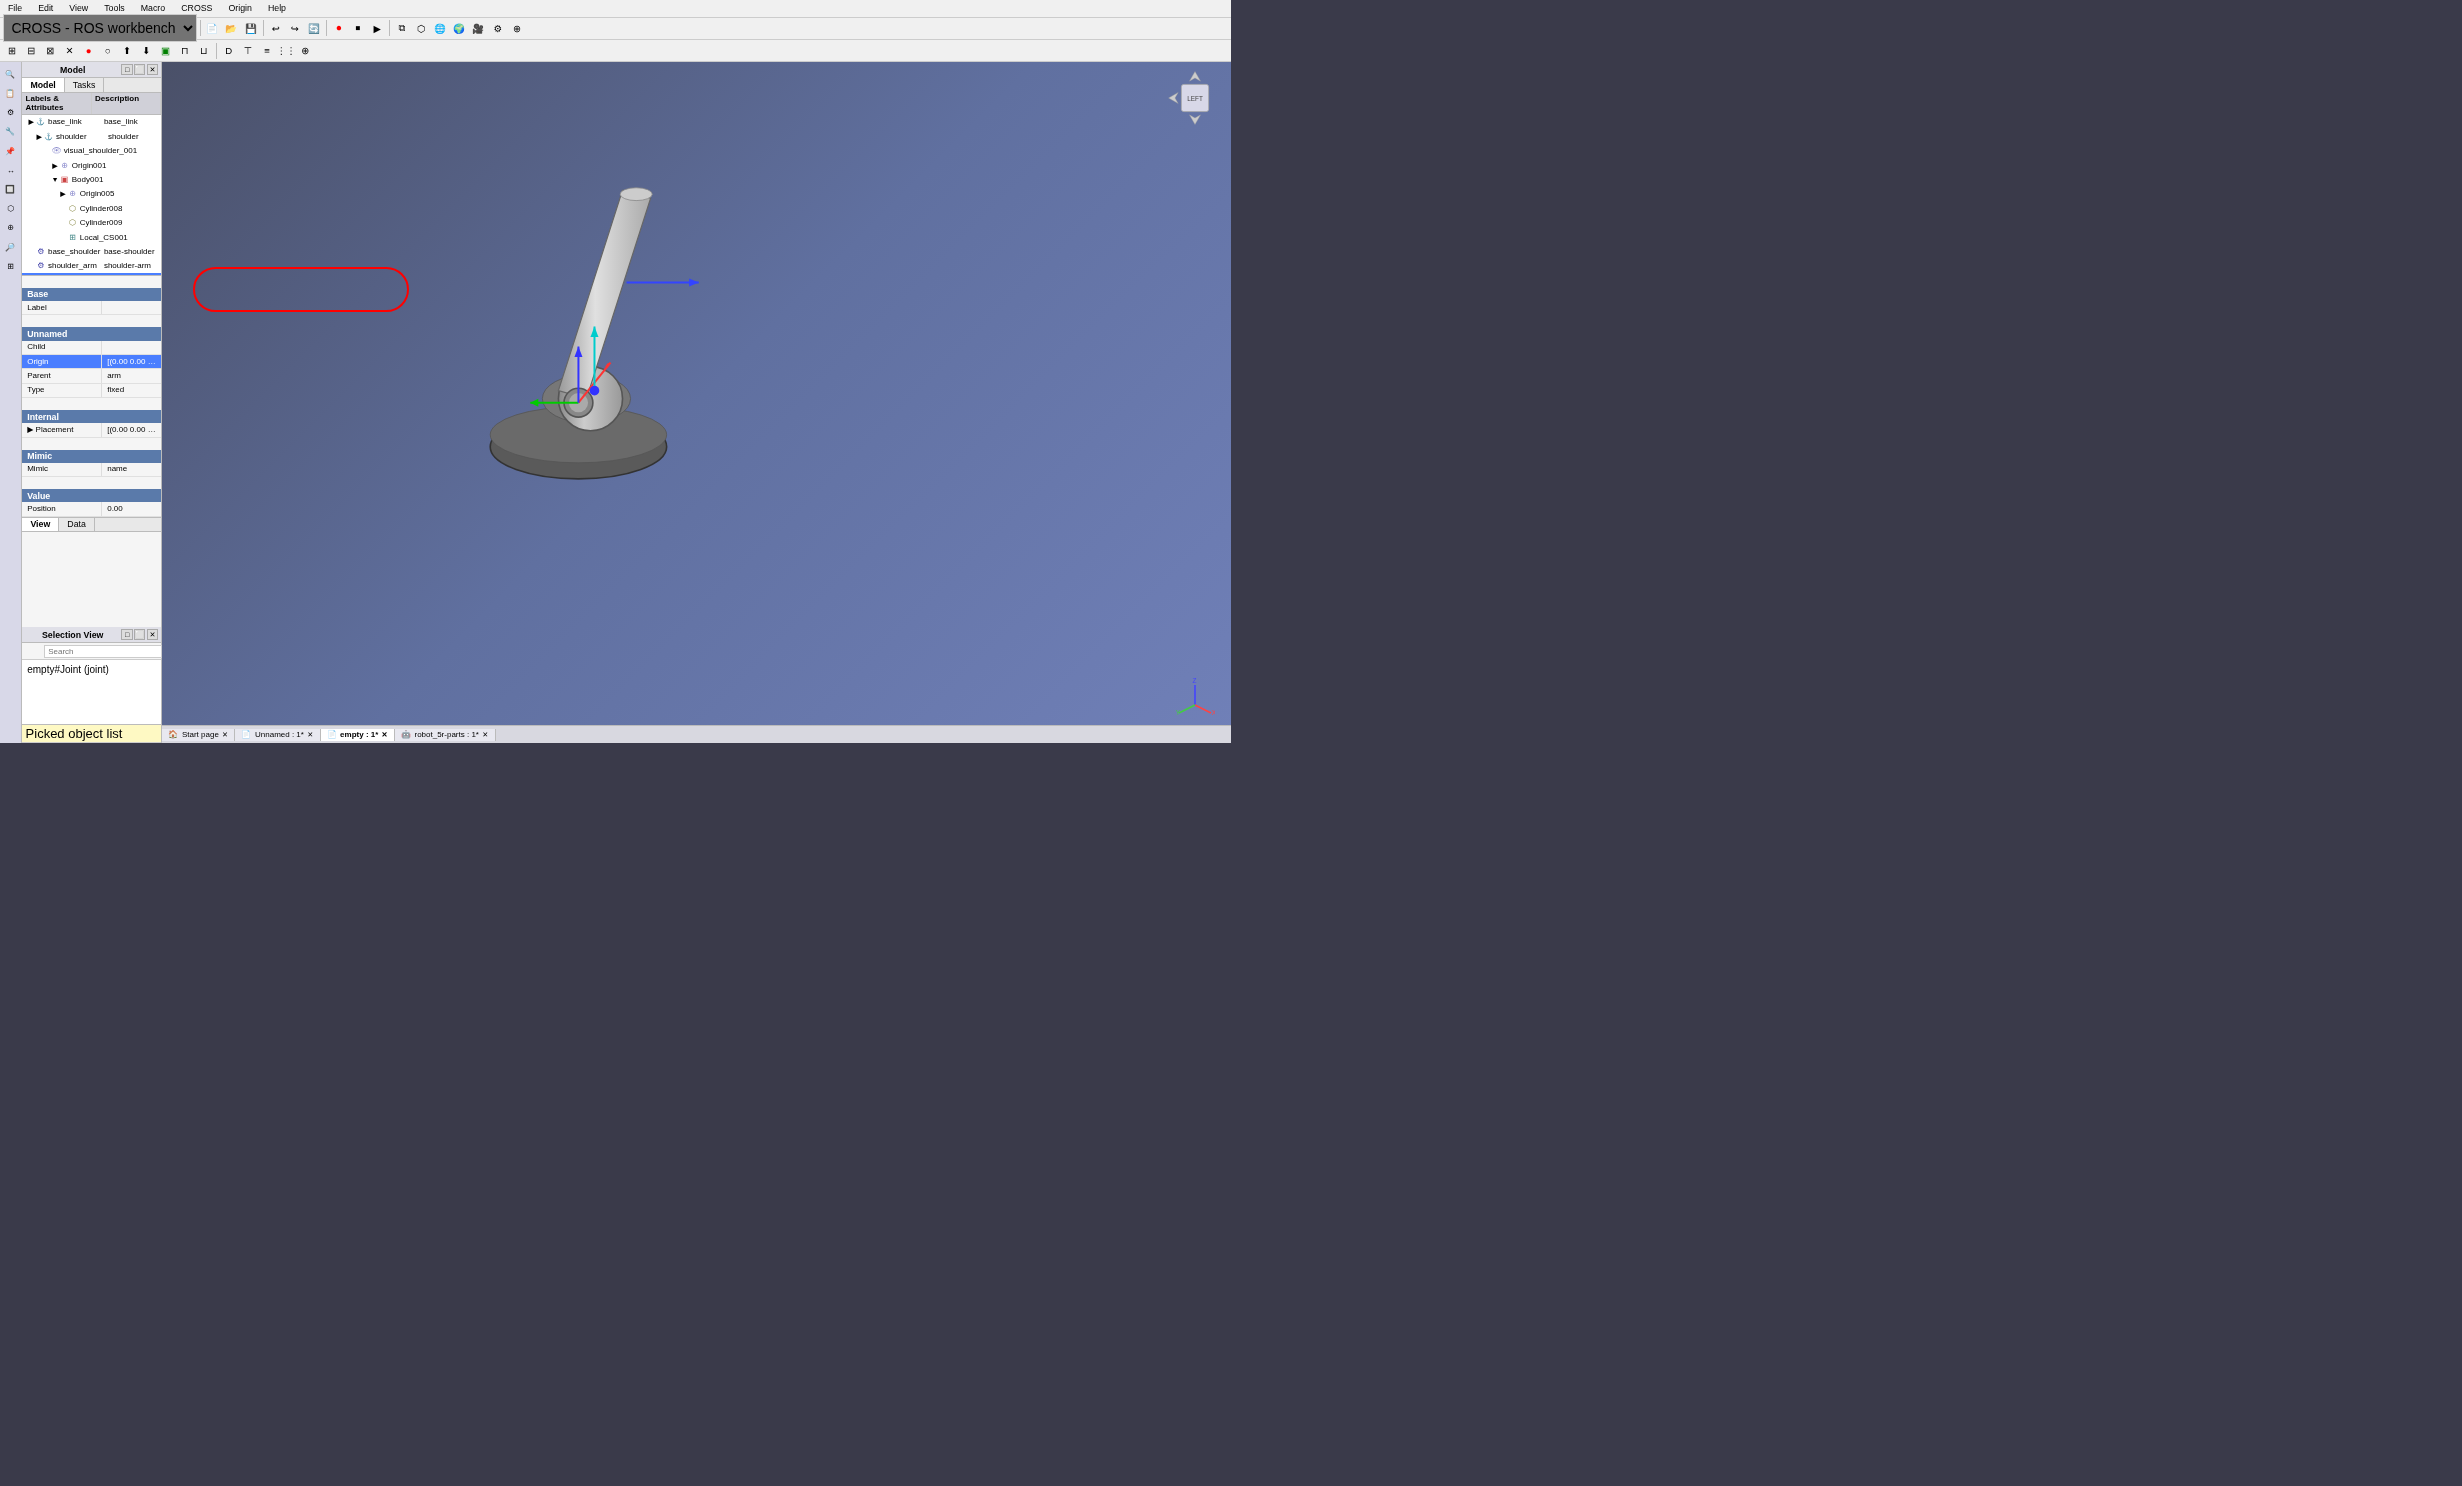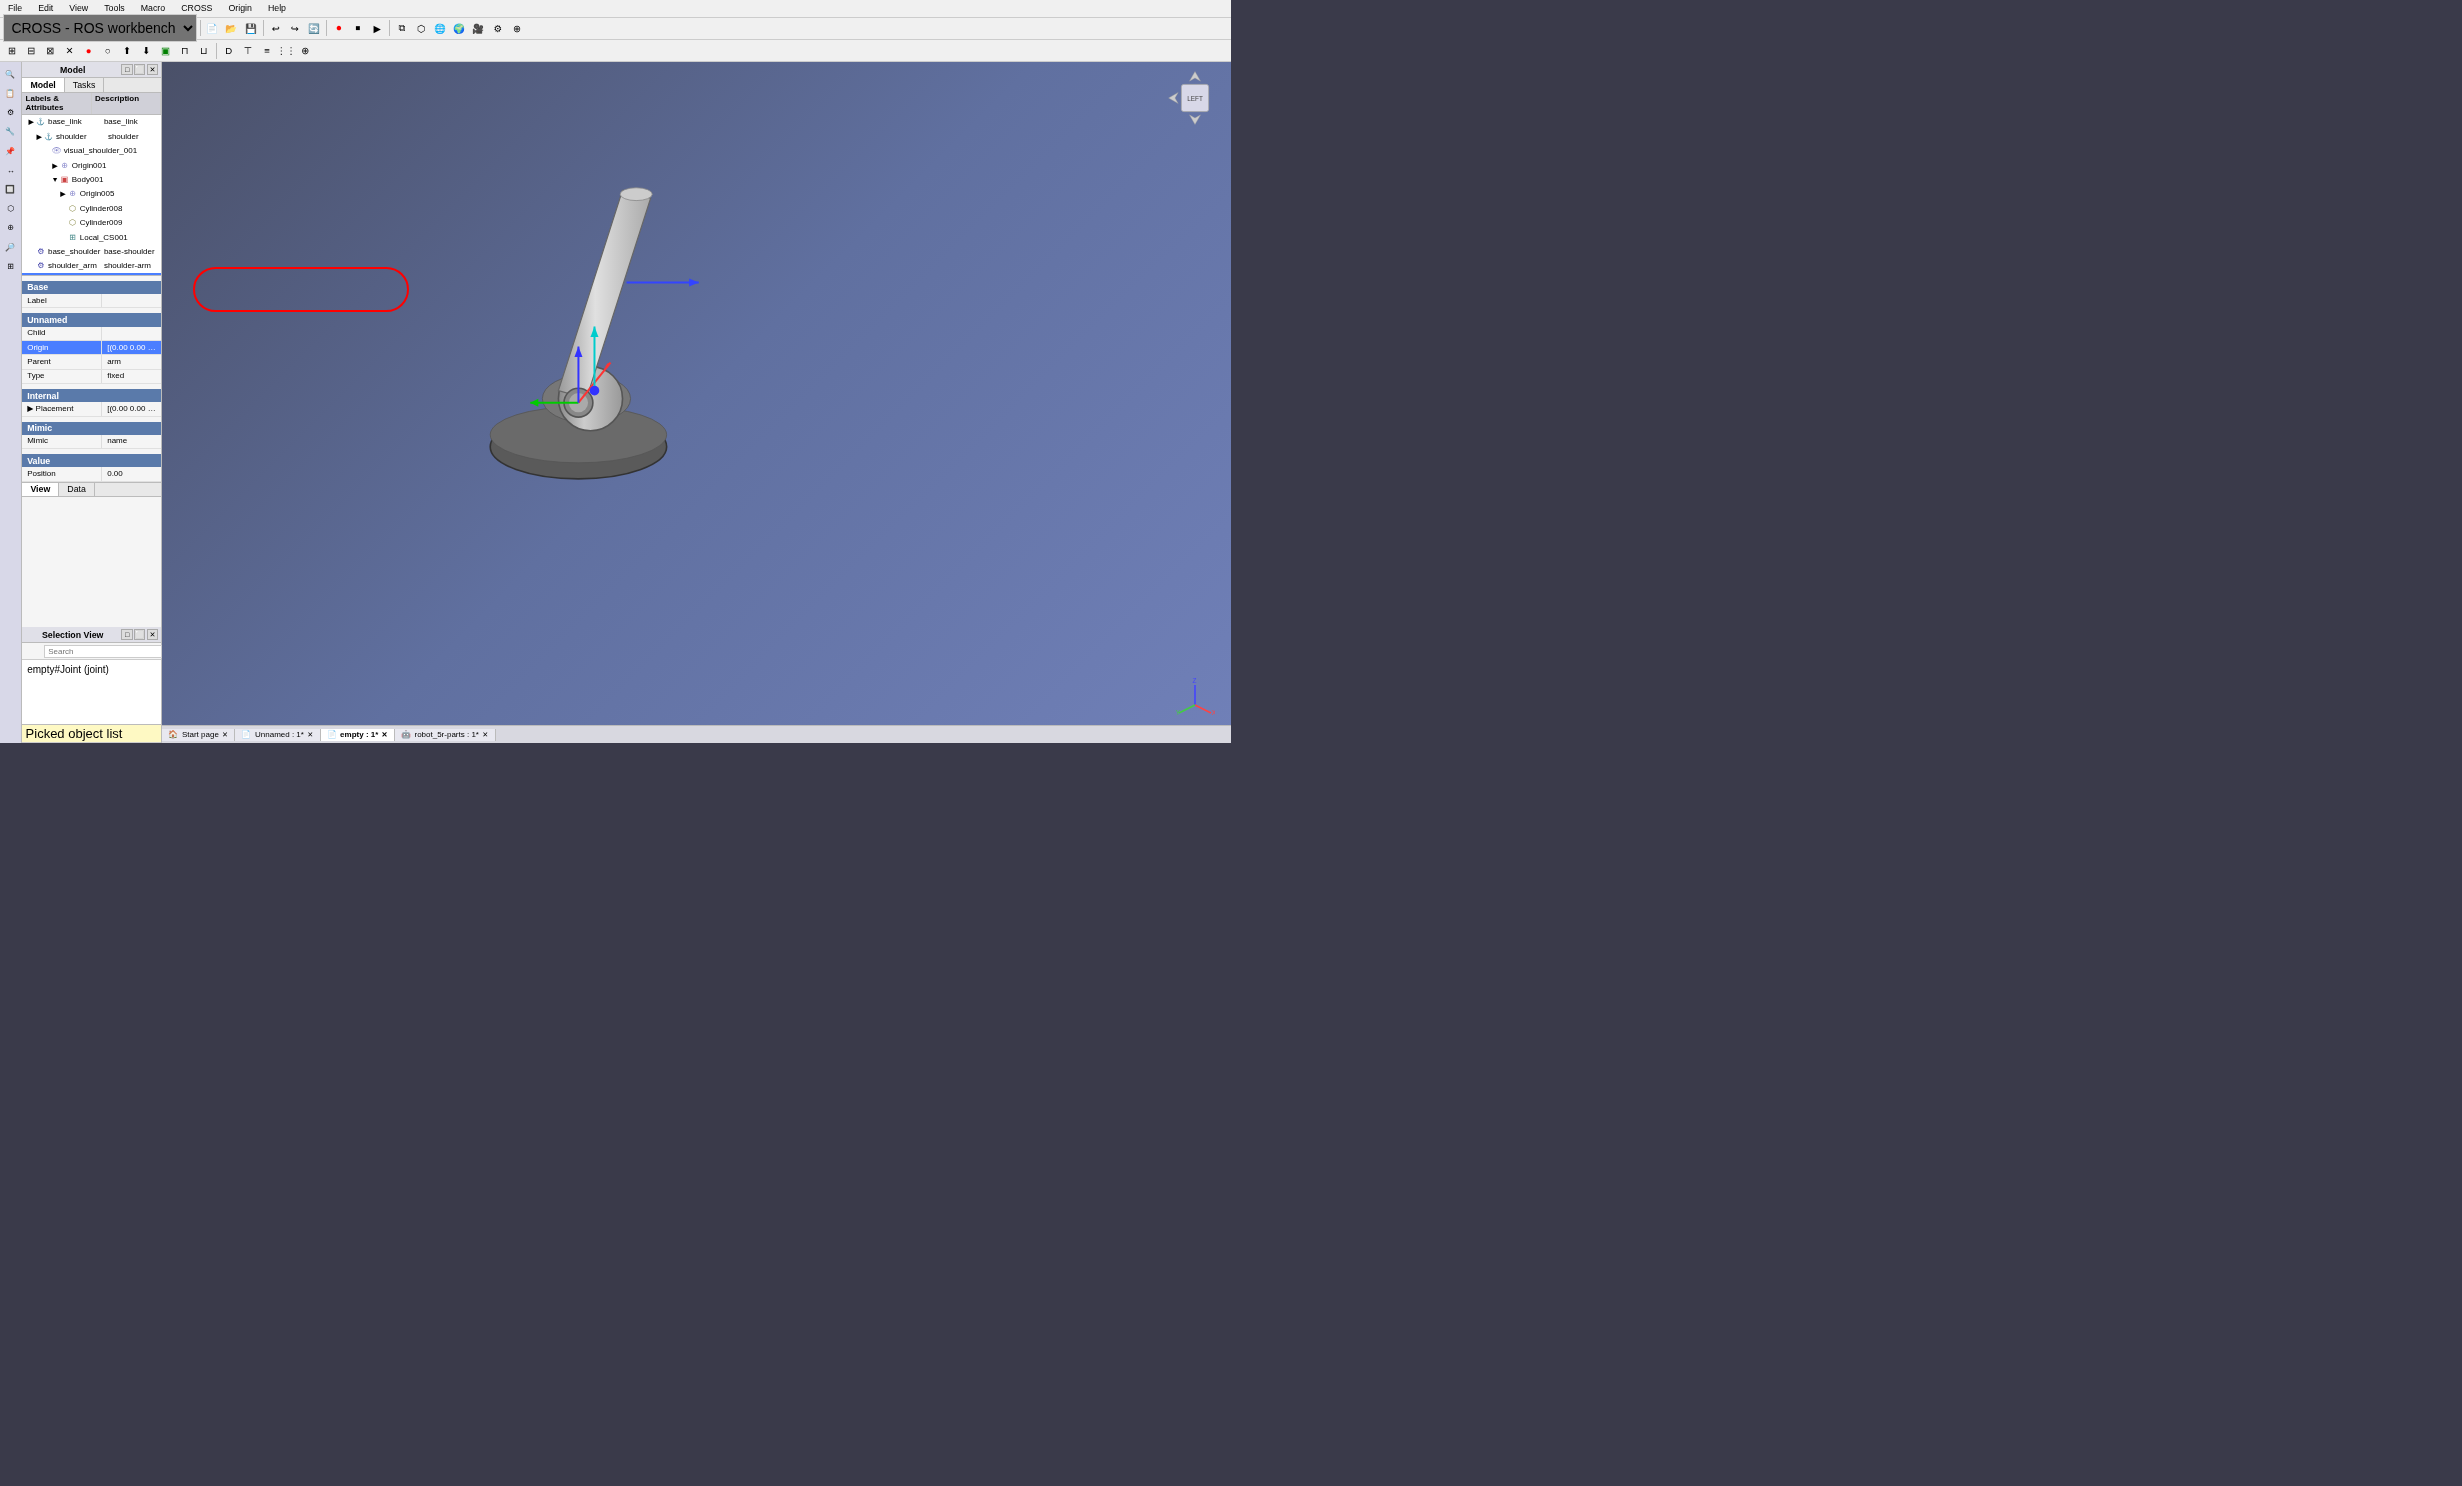--- a/index.html
+++ b/index.html
@@ -46,21 +46,21 @@
     .tree-row { display: flex; align-items: center; cursor: pointer; height: 14.4px; padding: 0 1.6px; }
     .tree-row.selected { background: #4a7eff; color: #fff; }
     .tree-indent { display: inline-block; }
     .tree-toggle { width: 8px; display: inline-flex; align-items: center; justify-content: center; font-size: 7.2px; }
     .tree-icon { width: 11.2px; height: 11.2px; display: inline-flex; align-items: center; justify-content: center; font-size: 8px; margin-right: 1.6px; }
     .tree-label { font-size: 8px; flex: 1; }
     .tree-desc { font-size: 8px; flex: 1; }
 
     
     #props-panel { overflow-y: auto; flex: 1; }
-    .prop-section-header { background: #5a7aaa; color: #fff; padding: 1.6px 4.8px; font-size: 8.8px; font-weight: bold; margin-top: 5px; }
+    .prop-section-header { background: #5a7aaa; color: #fff; padding: 1.6px 4.8px; font-size: 8.8px; font-weight: bold; margin-top: 12px; }
     .prop-row { display: flex; border-bottom: 0.8px solid #e0e0e0; min-height: 14.4px; }
     .prop-row.selected { background: #4a7eff; color: #fff; }
     .prop-label { flex: 0 0 80px; padding: 1.6px 4.8px; font-size: 8px; border-right: 0.8px solid #ddd; }
     .prop-value { flex: 1; padding: 1.6px 4.8px; font-size: 8px; overflow: hidden; text-overflow: ellipsis; white-space: nowrap; }
 
     
     #selection-view { border-bottom: 0.8px solid #bbb; }
     .search-bar { display: flex; align-items: center; border-bottom: 0.8px solid #ccc; padding: 1.6px; }
     .search-input { flex: 1; border: 0.8px solid #ccc; height: 13px; font-size: 8px; padding: 0.8px 3.2px; margin-left: 20px; }
     .search-count { width: 16px; height: 13px; display: flex; align-items: center; justify-content: center; font-size: 7.2px; background: #e0e0e0; border: 0.8px solid #ccc; }

